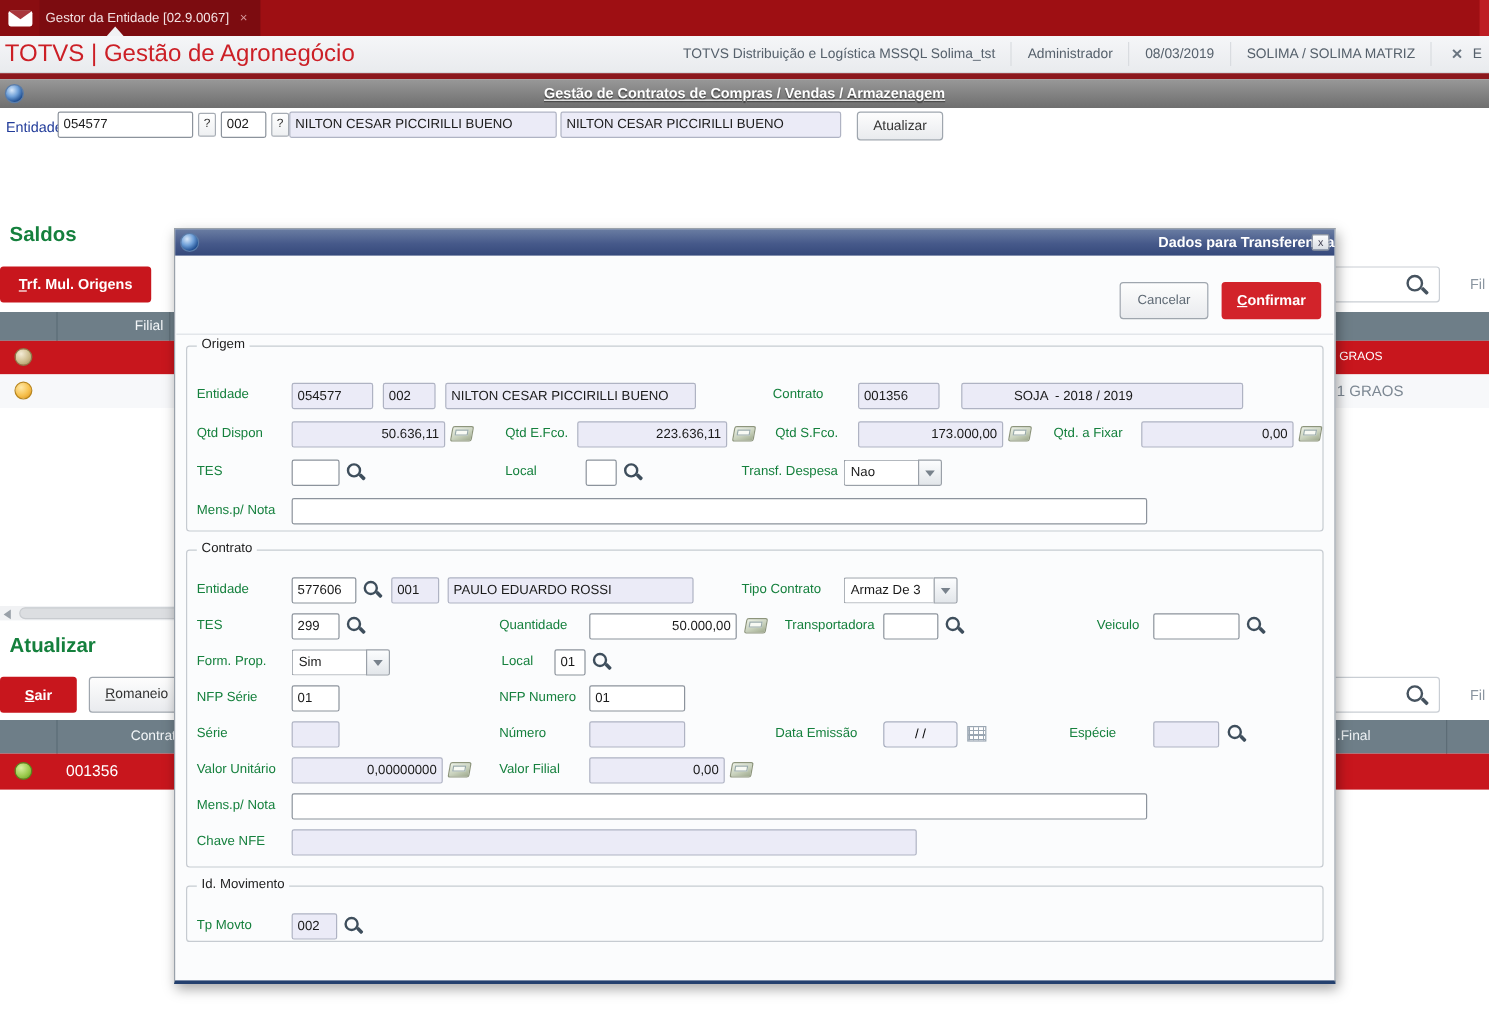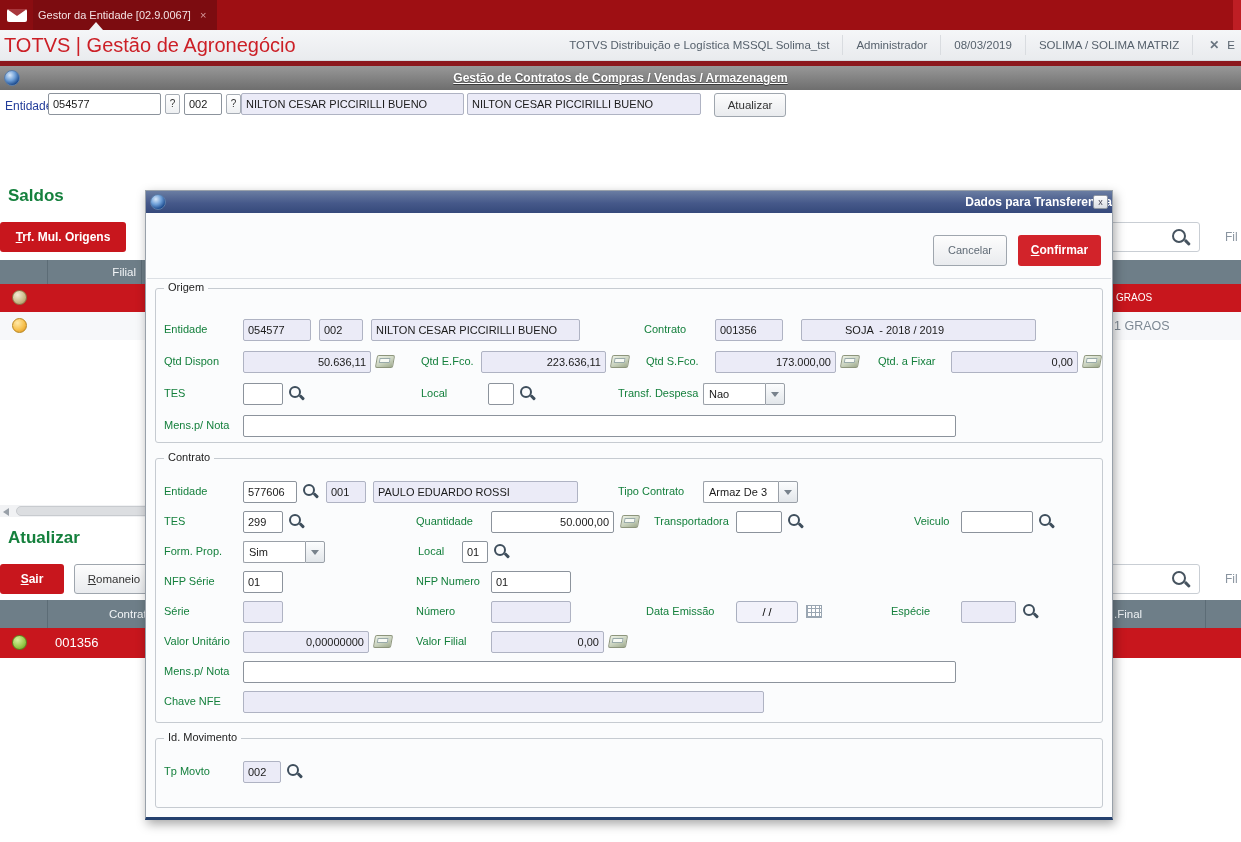--- a/index.html
+++ b/index.html
@@ -301,19 +301,19 @@
     <input class="fld ro num" style="left: 335px; top: 172px; width: 113px;" readonly="" value="0,00">
     <span class="calc" style="left:453px;top:176px;"></span>
 
     <span class="lab" style="left:8px;top:206px;">Mens.p/ Nota</span>
     <input class="fld inp" style="left: 87px; top: 202px; width: 713px;">
 
     <span class="lab" style="left:8px;top:236px;">Chave NFE</span>
     <input class="fld ro" style="left: 87px; top: 232px; width: 521px;" readonly="">
   </div>
 
-  <div class="fs" style="left:9px;top:547px;width:948px;height:70px;">
+  <div class="fs" style="left:9px;top:547px;width:948px;height:47px;">
     <span class="legend">Id. Movimento</span>
     <span class="lab" style="left:8px;top:26px;">Tp Movto</span>
     <input class="fld ro" style="left: 87px; top: 22px; width: 38px;" readonly="" value="002">
     <span class="mag" style="left:131px;top:25px;"></span>
   </div>
 </div>
 
 </body></html>

